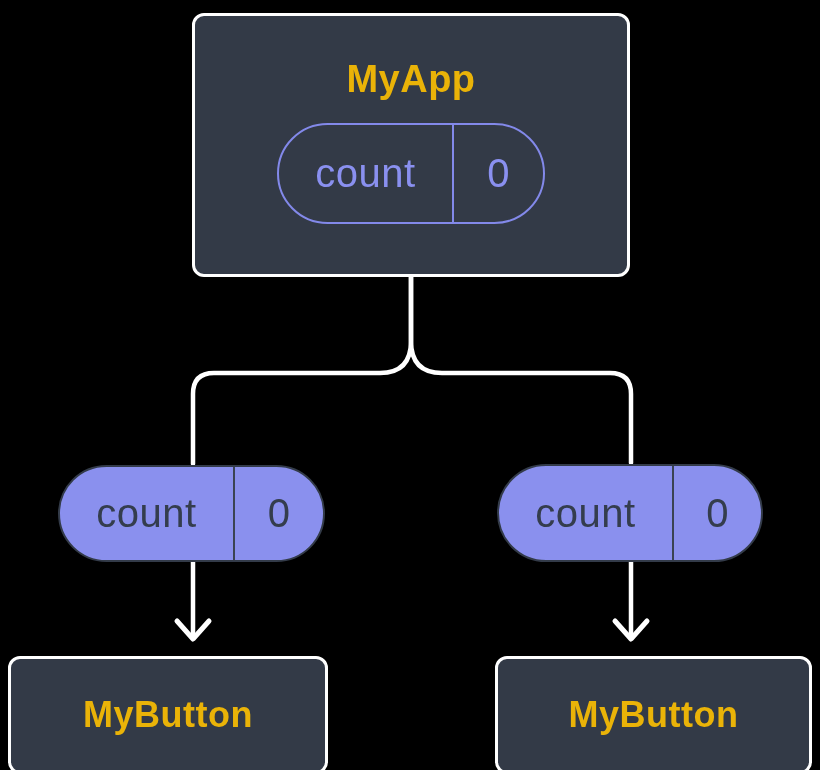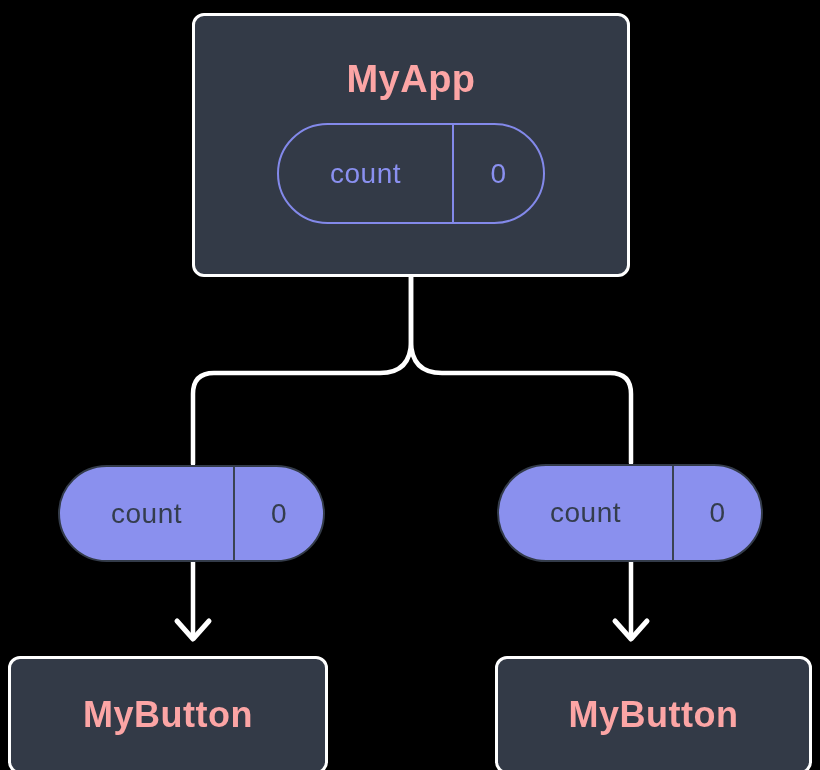--- a/index.html
+++ b/index.html
@@ -33,34 +33,34 @@
   .root-node {
     left: 192px;
     top: 13px;
     width: 438px;
     height: 264px;
     display: flex;
     flex-direction: column;
     align-items: center;
   }
   .node-title {
-    color: #fca5a5;
+    color: #eab308;
     font-size: 38px;
     font-weight: 600;
     letter-spacing: 0.5px;
   }
   .root-node .node-title {
     margin-top: 42px;
   }
   .pill {
     box-sizing: border-box;
     display: grid;
     grid-template-columns: 173px 1fr;
     border-radius: 60px;
-    font-size: 28px;
+    font-size: 40px;
     letter-spacing: 0.5px;
   }
   .pill-cell {
     display: flex;
     align-items: center;
     justify-content: center;
   }
   .outline-pill {
     width: 268px;
     height: 101px;

